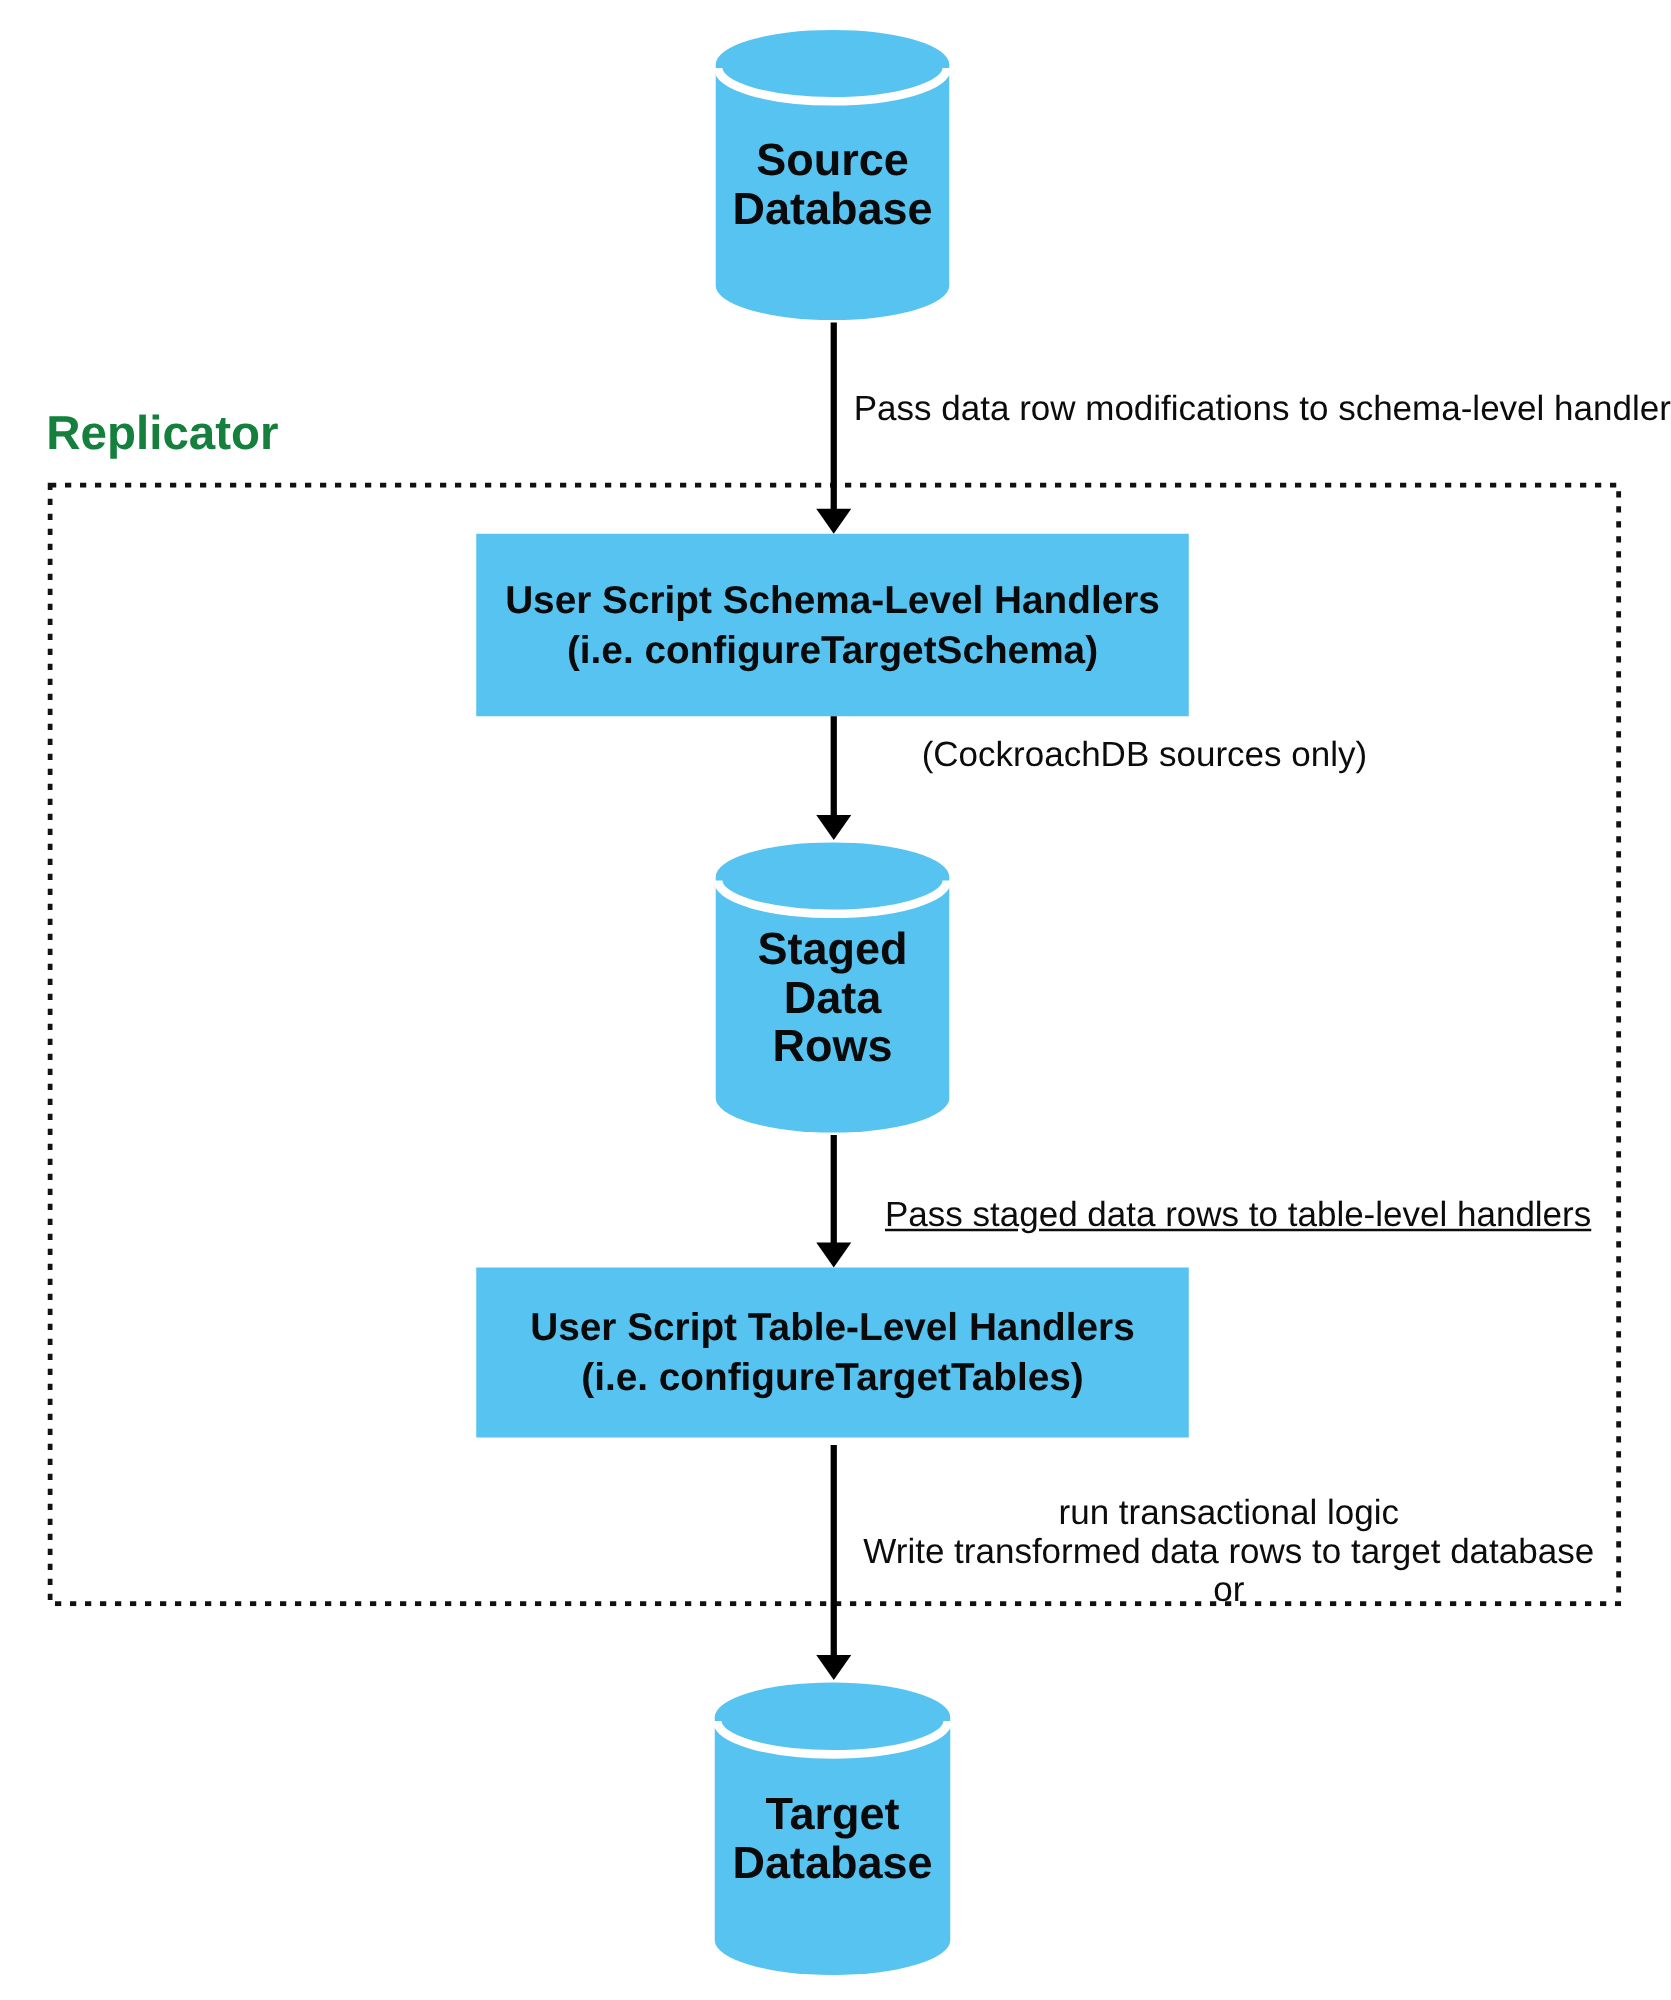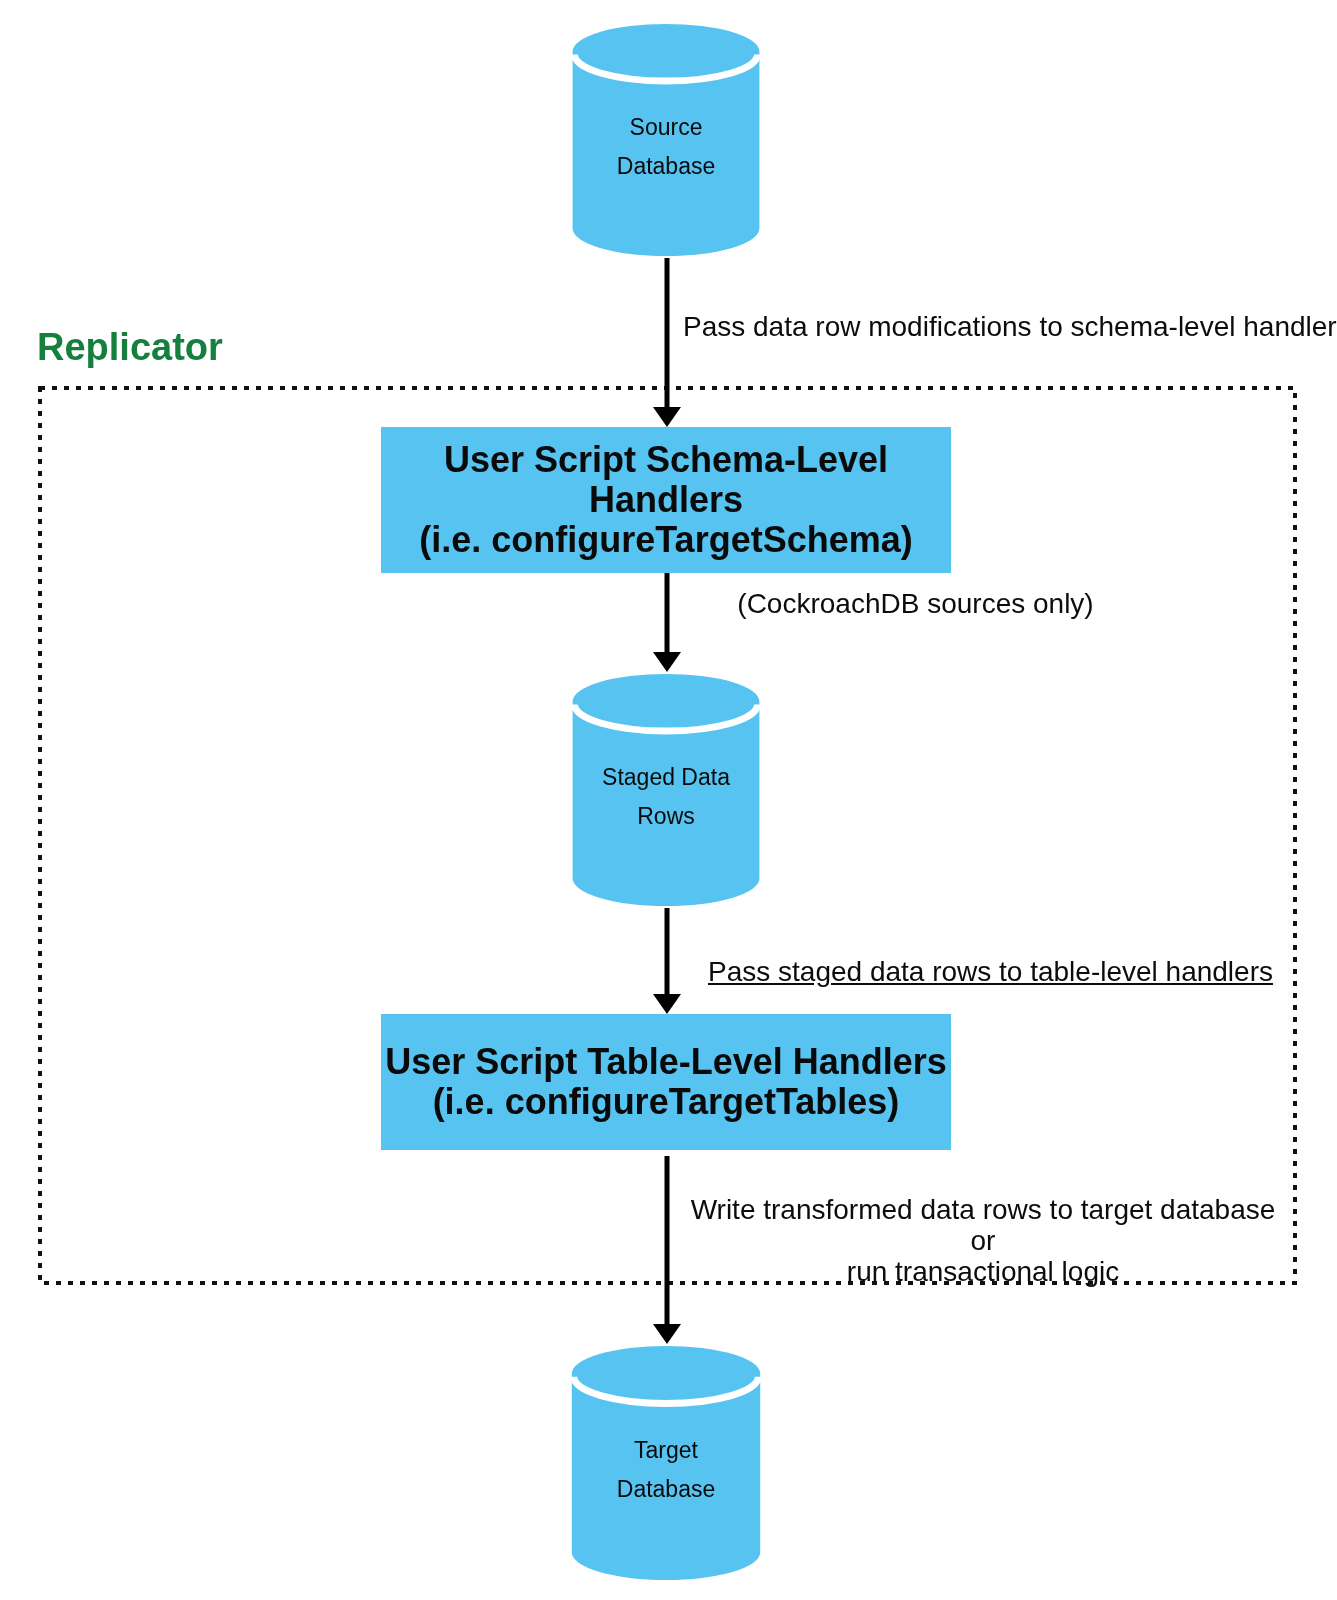--- a/index.html
+++ b/index.html
@@ -29,35 +29,35 @@
 
   
   .boundary-svg{left:38px;top:386px;}
 
   
   .rect-node{
     left:381px;width:570px;
     background:var(--node-fill);
     display:flex;flex-direction:column;align-items:center;justify-content:center;
     text-align:center;
-    font-size:36px;font-weight:bold;line-height:40px;color:#0a0a0a;
+    font-size:31px;font-weight:bold;line-height:40px;color:#0a0a0a;
   }
   .rect-node.schema{top:427px;height:146px;}
   .rect-node.table{top:1014px;height:136px;}
 
   
   .cyl{width:190px;}
   .cyl svg{display:block;}
   .cyl-body{fill:var(--node-fill);}
   .cyl-gap{fill:none;stroke:#ffffff;stroke-width:7;}
   .cyl-text{
     position:absolute;left:0;top:0;width:100%;height:100%;
     display:flex;flex-direction:column;align-items:center;justify-content:center;
     padding-top:14px;box-sizing:border-box;
-    text-align:center;font-size:23px;font-weight:normal;line-height:39px;color:#0a0a0a;
+    text-align:center;font-size:36px;font-weight:bold;line-height:39px;color:#0a0a0a;
   }
   .cyl.source{left:571px;top:22px;}
   .cyl.staged{left:571px;top:672px;}
   .cyl.target{left:571px;top:1344px;}
 
   
   .arrow{width:28px;}
   .arrow .shaft{
     position:absolute;left:50%;transform:translateX(-50%);
     top:0;width:5px;height:calc(100% - 18px);
@@ -147,22 +147,22 @@
   <div class="abs rect-node table">
     <span>User Script Table-Level Handlers</span>
     <span>(i.e. configureTargetTables)</span>
   </div>
 
   <div class="abs arrow a4">
     <div class="shaft"></div>
     <div class="head"></div>
   </div>
   <div class="abs edge-label l4">
+    <span>run transactional logic</span>
     <span>Write transformed data rows to target database or</span>
-    <span>run transactional logic</span>
   </div>
 
   <div class="abs cyl target">
     <svg viewBox="0 0 190 240" width="190" height="238">
       <path class="cyl-body" d="M 0 30 A 95 28 0 0 1 190 30 L 190 210 A 95 28 0 0 1 0 210 Z"></path>
       <path class="cyl-gap" d="M 2 33 A 93 27 0 0 0 188 33"></path>
     </svg>
     <div class="cyl-text">
       <span>Target</span>
       <span>Database</span>

